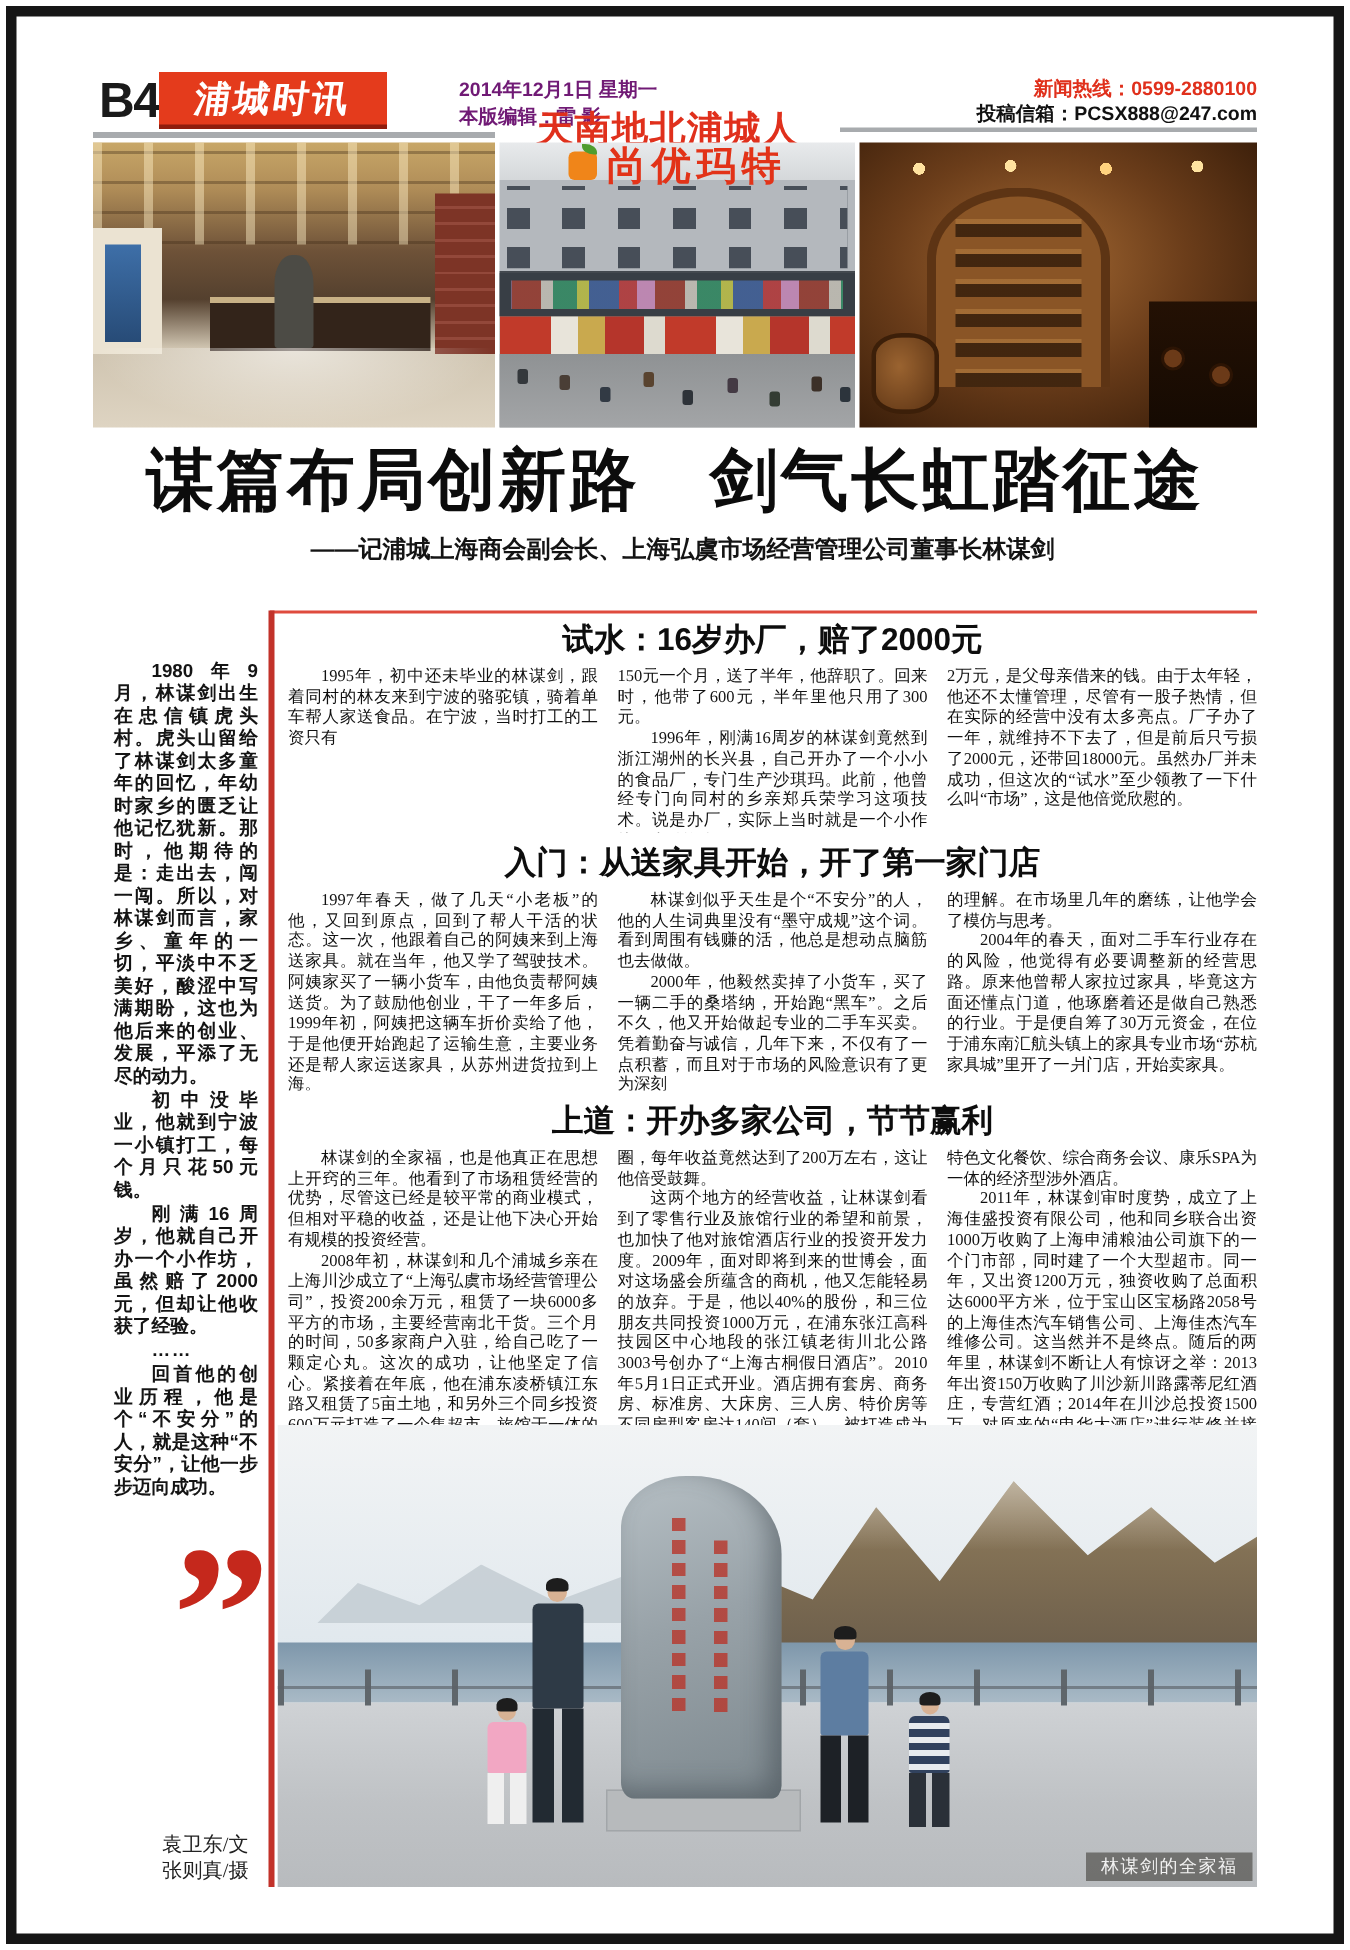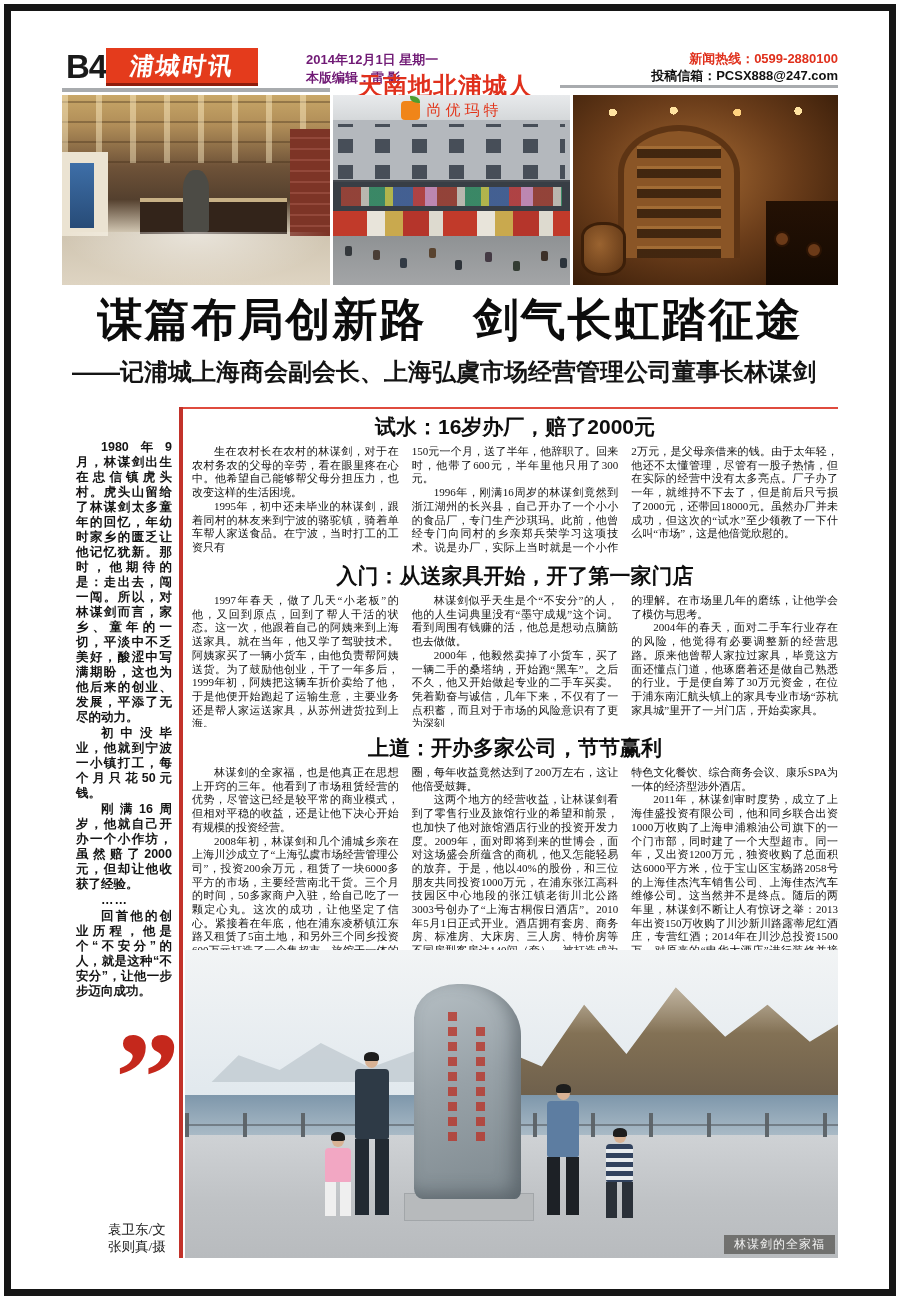--- a/index.html
+++ b/index.html
@@ -41,21 +41,21 @@
   .p1-desk { position:absolute; right:16%; bottom:27%; width:55%; height:19%; background:#33241a; border-top:4px solid #c8b186; }
   .p1-statue { position:absolute; left:45%; bottom:28%; width:26px; height:62px; background:#4c4b45;
     border-radius:45% 45% 8% 8% / 30% 30% 4% 4%; }
   .p1-glare { position:absolute; left:0; right:0; bottom:0; height:28%;
     background:radial-gradient(ellipse at 50% 0%, rgba(255,255,255,.55), transparent 70%); }
 
   .p2 { width:237px; background:linear-gradient(180deg,#e8eaec 0%,#d5d8da 13%,#b4b8bd 13%,#b4b8bd 45%,#43484e 45%,#43484e 61%,#9b9488 61%,#96999b 70%,#96999b 100%); }
   .p2-sign { position:absolute; top:2%; left:4%; right:4%; height:12%; display:flex; align-items:center; justify-content:center; gap:7px; }
   .p2-logo { width:19px; height:19px; background:#f08519; border-radius:4px; position:relative; }
   .p2-logo::before { content:""; position:absolute; top:-5px; left:9px; width:10px; height:7px; background:#4f9d2f; border-radius:0 80% 0 80%; }
-  .p2-sign b { font-family:"Liberation Sans",sans-serif; font-weight:400; font-size:15px; letter-spacing:4px; color:#e23318; }
+  .p2-sign b { font-family:"Liberation Sans",sans-serif; font-weight:700; font-size:26px; letter-spacing:4px; color:#e23318; }
   .p2-win { position:absolute; top:15%; height:29%; left:2%; right:2%;
     background-image:repeating-linear-gradient(90deg,#474e58 0 15px,#b4b8bd 15px 37px); }
   .p2-win::after { content:""; position:absolute; inset:0;
     background:repeating-linear-gradient(0deg, transparent 0 14px, #b4b8bd 14px 26px); }
   .p2-ads { position:absolute; top:46%; height:15%; left:0; right:0; background:#383e45; }
   .p2-ads::before { content:""; position:absolute; inset:5px 8px;
     background:repeating-linear-gradient(90deg,#a94436 0 20px,#d9d5c9 20px 28px,#3b9a6e 28px 44px,#cfd24e 44px 52px,#4668a5 52px 72px,#c44 72px 84px,#d9c 84px 96px);
     opacity:.8; }
   .p2-shops { position:absolute; top:61%; height:13%; left:0; right:0;
     background:repeating-linear-gradient(90deg,#c13a2a 0 34px,#e8e4da 34px 52px,#c9a94e 52px 70px,#b5352b 70px 96px,#dddacf 96px 110px); }
@@ -72,22 +72,22 @@
   .p3-arch::before { content:""; position:absolute; inset:10% 12% 0 12%;
     background:repeating-linear-gradient(0deg, rgba(18,7,0,.6) 0 9px, rgba(206,150,80,.35) 9px 12px, transparent 12px 20px); }
   .p3-barrel { position:absolute; left:3%; bottom:5%; width:17%; height:28%;
     background:radial-gradient(ellipse at 40% 40%, #9a6330, #5d3414); border-radius:45% / 28%; border:3px solid #3c1f09; }
   .p3-bar { position:absolute; right:0; bottom:0; width:27%; height:44%; background:linear-gradient(180deg,#241104,#150a02); }
   .p3-stool { position:absolute; width:16px; height:16px; border-radius:50%; background:#6b3a18; border:2px solid #2c1404; }
 
   
   .headline { position:absolute; left:62px; top:290px; width:776px; text-align:center;
     font-family:"Liberation Sans",sans-serif; font-weight:900; font-size:45px; letter-spacing:2px; color:#0c0c0c; }
-  .subhead  { position:absolute; left:56px; top:356px; width:776px; text-align:center;
-    font-family:"Liberation Sans",sans-serif; font-weight:700; font-size:24px; color:#141414; }
+  .subhead  { position:absolute; left:67px; top:356px; width:776px; text-align:center;
+    font-family:"Liberation Sans",sans-serif; font-weight:700; font-size:16px; color:#141414; }
 
   
   .rule-h { position:absolute; left:180px; top:407px; width:658px; height:2px; background:#df4b3e; }
   .rule-v { position:absolute; left:179px; top:407px; width:4px; height:851px; background:#c2322a; }
 
   .sidebar { position:absolute; left:76px; top:440px; width:96px;
     font-family:"Liberation Sans",sans-serif; font-weight:700; font-size:12.5px; line-height:15px;
     text-align:justify; color:#141414; }
   .sidebar p { text-indent:2em; margin-bottom:1px; }
   .sidebar p.dots { text-indent:2em; letter-spacing:1px; }
@@ -219,21 +219,20 @@
     <p class="dots">……</p>
     <p>回首他的创业历程，他是个“不安分”的人，就是这种“不安分”，让他一步步迈向成功。</p>
   </aside>
   <div class="quote">”</div>
 
   <div class="mainbody">
     <section class="sec sec1">
       <h4 class="sec-title">试水：16岁办厂，赔了2000元</h4>
       <div class="cols">
         <div class="col">
-          <p>生在农村长在农村的林谋剑，对于在农村务农的父母的辛劳，看在眼里疼在心中。他希望自己能够帮父母分担压力，也改变这样的生活困境。</p>
           <p>1995年，初中还未毕业的林谋剑，跟着同村的林友来到宁波的骆驼镇，骑着单车帮人家送食品。在宁波，当时打工的工资只有</p>
         </div>
         <div class="col">
           <p class="noind">150元一个月，送了半年，他辞职了。回来时，他带了600元，半年里他只用了300元。</p>
           <p>1996年，刚满16周岁的林谋剑竟然到浙江湖州的长兴县，自己开办了一个小小的食品厂，专门生产沙琪玛。此前，他曾经专门向同村的乡亲郑兵荣学习这项技术。说是办厂，实际上当时就是一个小作坊，启动资金</p>
         </div>
         <div class="col">
           <p class="noind">2万元，是父母亲借来的钱。由于太年轻，他还不太懂管理，尽管有一股子热情，但在实际的经营中没有太多亮点。厂子办了一年，就维持不下去了，但是前后只亏损了2000元，还带回18000元。虽然办厂并未成功，但这次的“试水”至少领教了一下什么叫“市场”，这是他倍觉欣慰的。</p>
         </div>
       </div>

